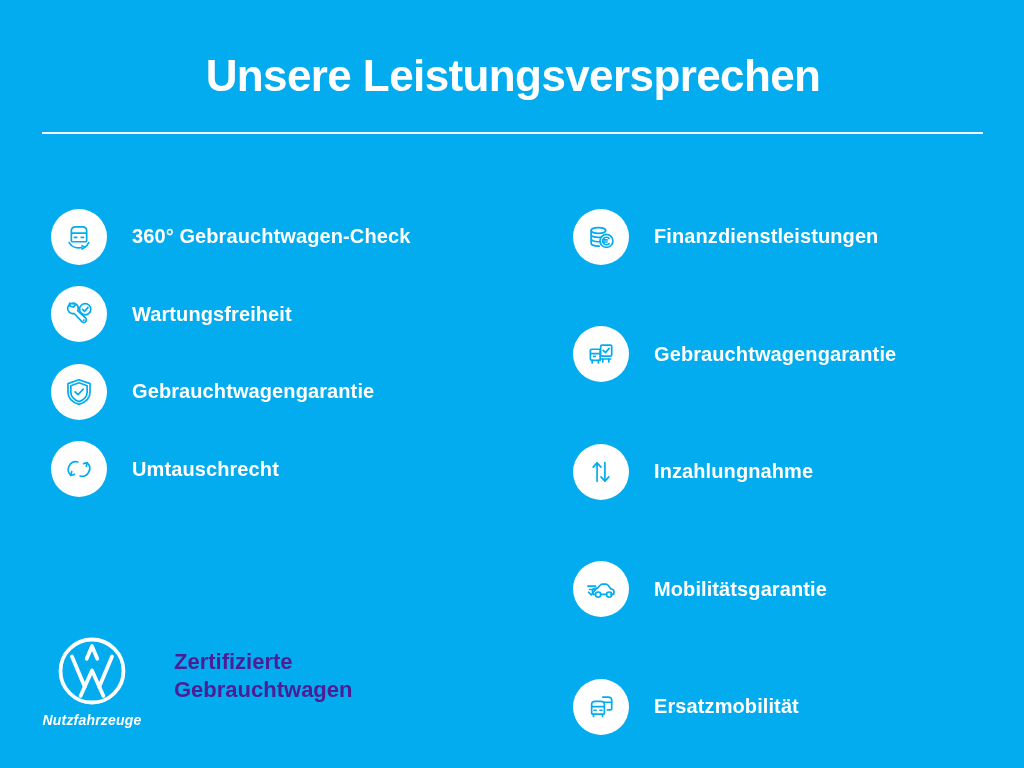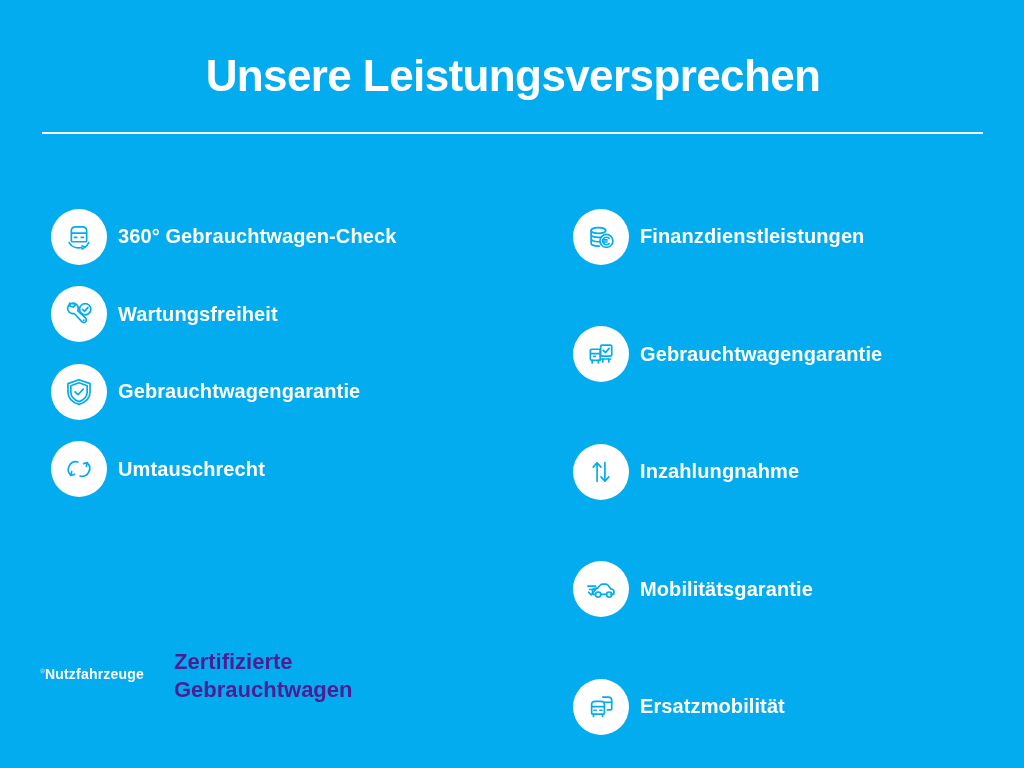--- a/index.html
+++ b/index.html
@@ -71,41 +71,42 @@
     border-radius: 50%;
     background: #FFFFFF;
     display: flex;
     align-items: center;
     justify-content: center;
   }
   .benefit-icon svg {
     display: block;
   }
   .benefit-label {
-    margin-left: 11px;
+    margin-left: 25px;
     font-size: 20px;
     font-weight: bold;
     color: #FFFFFF;
     letter-spacing: 0.1px;
     white-space: nowrap;
   }
 
   
   #brand-lockup {
     position: absolute;
     left: 40px;
     top: 636px;
     display: flex;
     align-items: flex-start;
   }
   #brand-mark {
     width: 104px;
     display: flex;
-    flex-direction: row;
+    flex-direction: column;
     align-items: center;
+    font-style: italic;
   }
   #vw-roundel { display: block; }
   #brand-subline {
     margin-top: 6px;
     font-size: 14px;
     font-weight: bold;
     color: #FFFFFF;
     letter-spacing: 0.2px;
     white-space: nowrap;
   }

